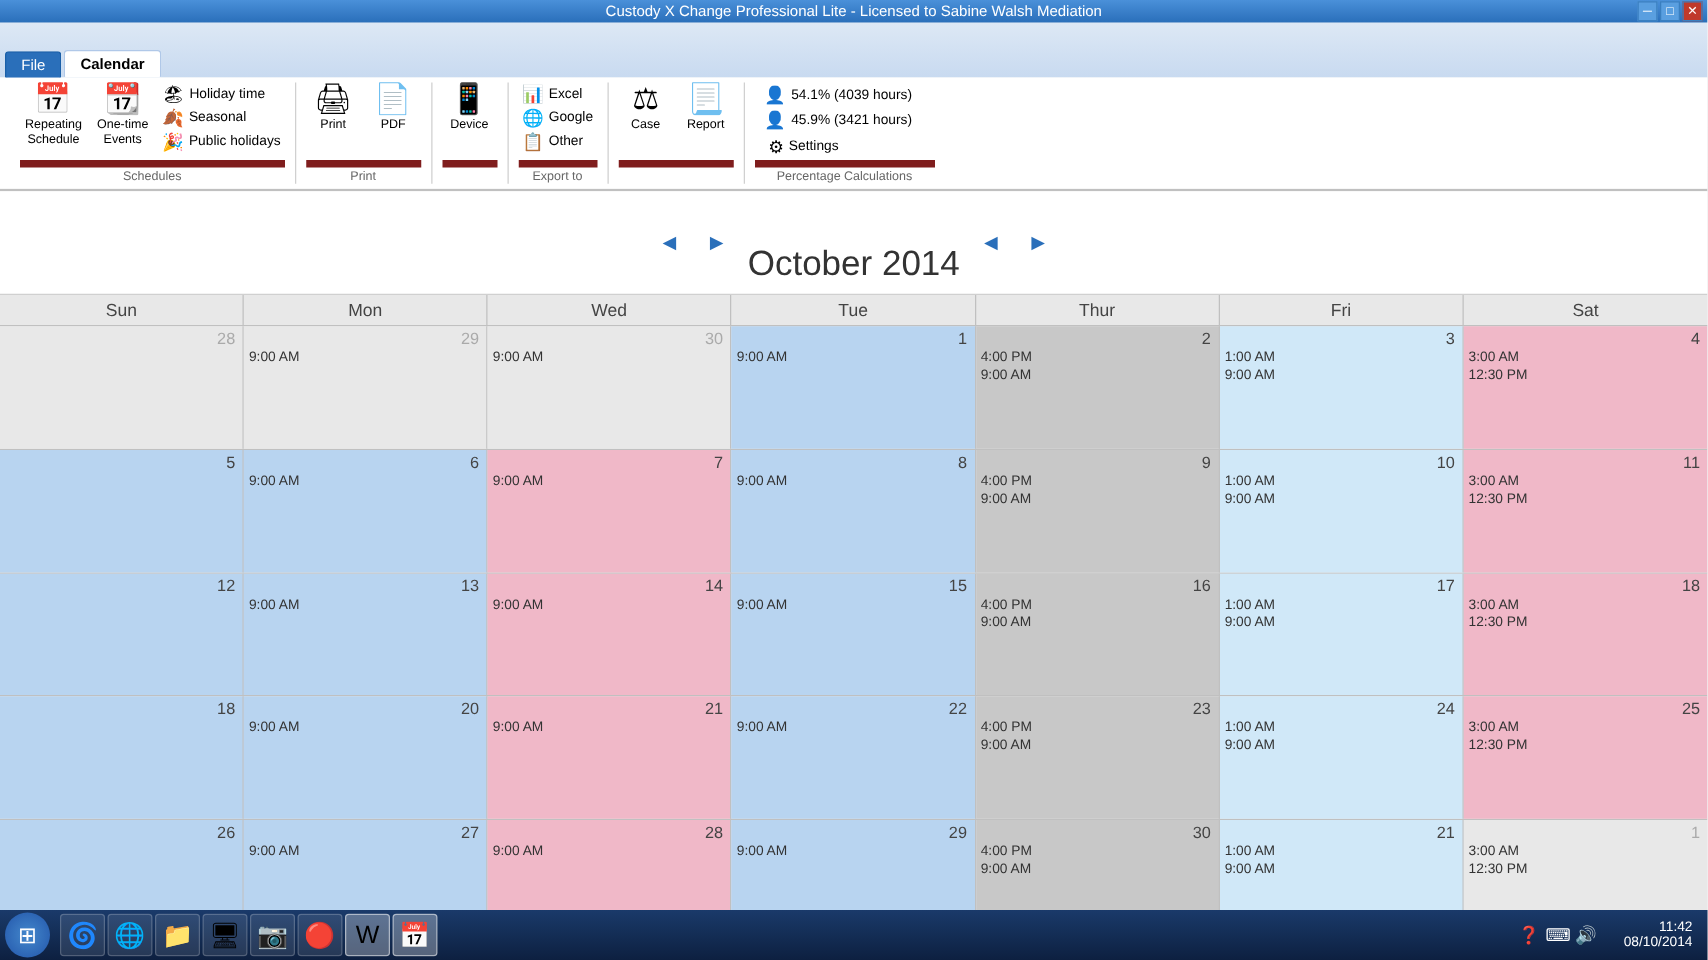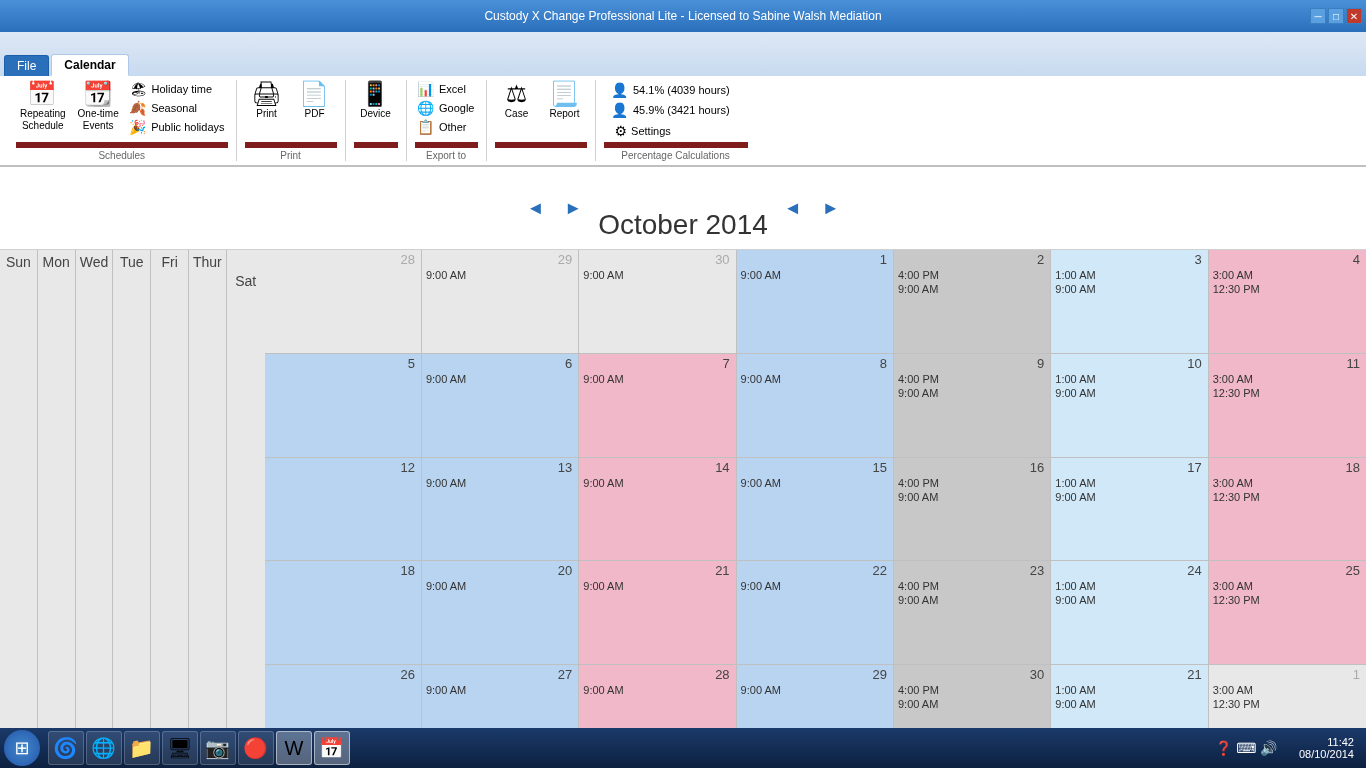--- a/index.html
+++ b/index.html
@@ -5,21 +5,21 @@
     * { box-sizing: border-box; margin: 0; padding: 0; }
     body { font-family: 'Segoe UI', Arial, sans-serif; font-size: 12px; background: #f0f0f0; width: 1366px; height: 768px; overflow: hidden; }
 
     
     .title-bar {
       background: linear-gradient(to bottom, #4a90d9, #2a6fba);
       color: white;
       text-align: center;
       padding: 4px;
       font-size: 12px;
-      height: 32px;
+      height: 18px;
       display: flex;
       align-items: center;
       justify-content: center;
       position: relative;
     }
     .title-bar-controls {
       position: absolute;
       right: 4px;
       display: flex;
       gap: 2px;
@@ -165,36 +165,36 @@
     }
     .calendar-title {
       font-size: 28px;
       font-weight: normal;
       color: #333;
       margin-top: 34px;
     }
     .calendar-grid {
       flex: 1;
       display: flex;
-      flex-direction: row;
+      flex-direction: column;
     }
     .day-headers {
       display: grid;
       grid-template-columns: repeat(7, 1fr);
       background: #e8e8e8;
       border-bottom: 1px solid #c0c0c0;
     }
     .day-header {
       text-align: center;
       padding: 4px;
       font-size: 14px;
       color: #444;
       border-right: 1px solid #c0c0c0;
     }
-    .day-header:last-child { border-right: none; margin-top: 19px; }
+    .day-header:last-child { border-right: none; }
     .calendar-weeks {
       flex: 1;
       display: flex;
       flex-direction: column;
     }
     .calendar-week {
       display: grid;
       grid-template-columns: repeat(7, 1fr);
       flex: 1;
       border-bottom: 1px solid #c0c0c0;
@@ -426,22 +426,22 @@
     <button class="nav-btn">►</button>
   </div>
 
   <div class="calendar-grid">
 
     <div class="day-headers">
       <div class="day-header">Sun</div>
       <div class="day-header">Mon</div>
       <div class="day-header">Wed</div>
       <div class="day-header">Tue</div>
+      <div class="day-header">Thur</div>
       <div class="day-header">Fri</div>
-      <div class="day-header">Thur</div>
       <div class="day-header">Sat</div>
     </div>
 
     <div class="calendar-weeks" id="calendar-weeks">
         <div class="calendar-week">
           <div class="calendar-day blue-bg out-month">
             <div class="day-num">28</div>
           </div>
           <div class="calendar-day blue-bg out-month">
             <div class="day-num">29</div>

